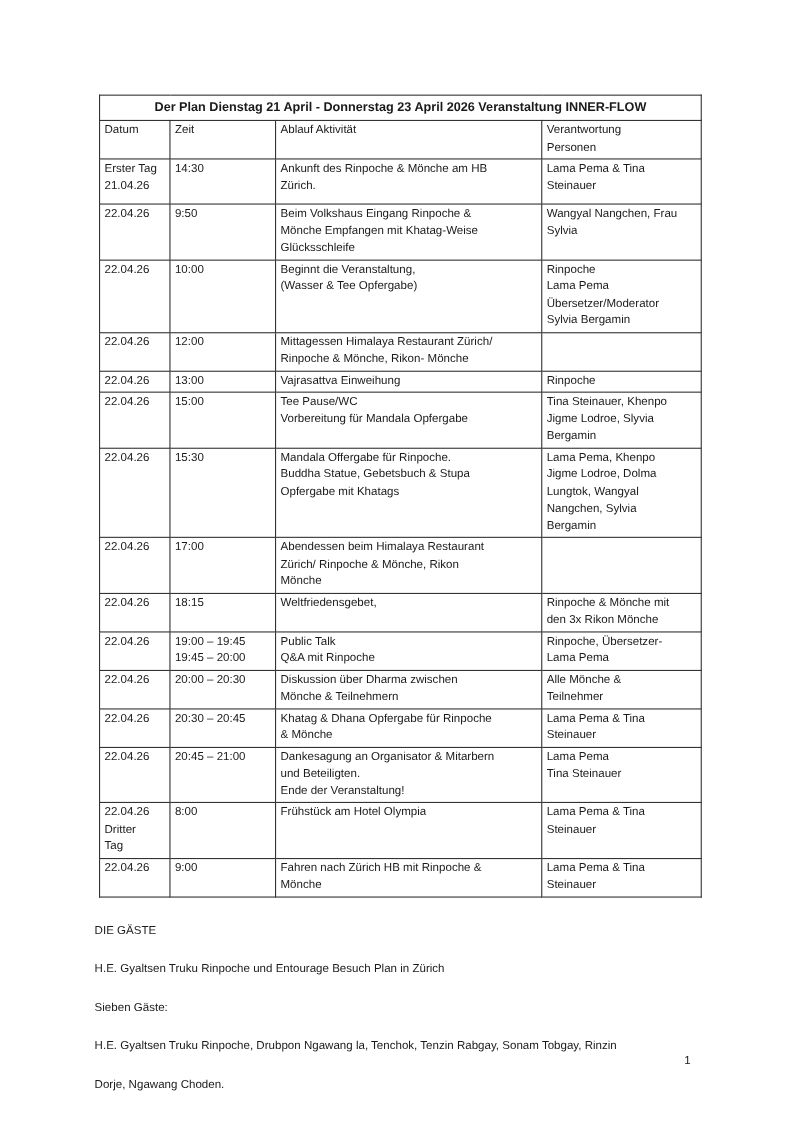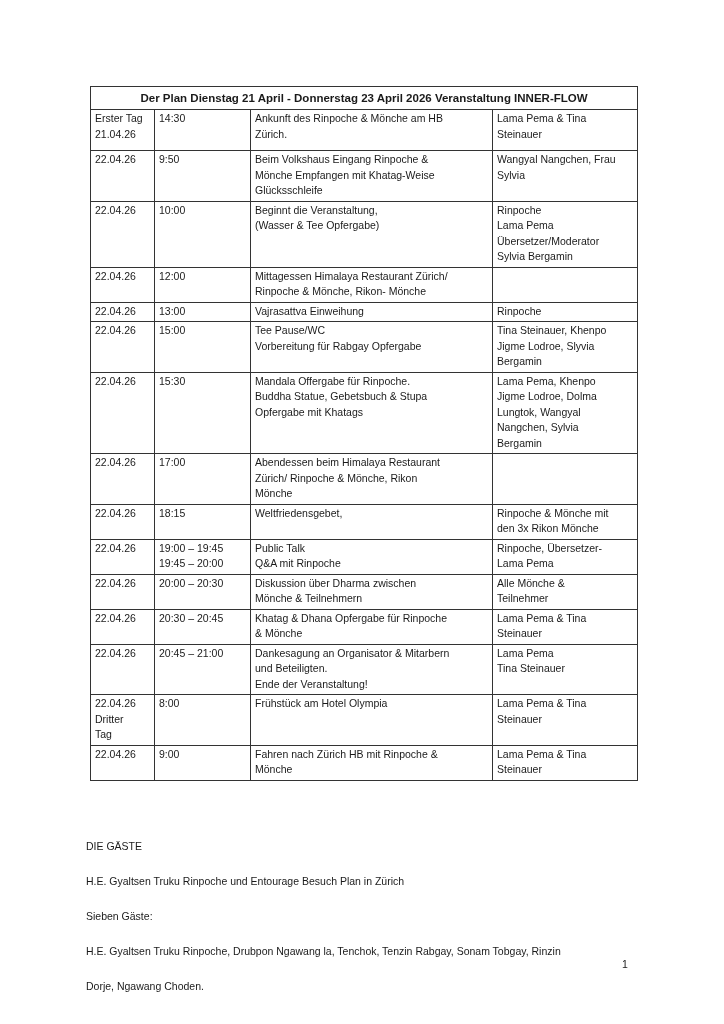--- a/index.html
+++ b/index.html
@@ -65,20 +65,27 @@
     <colgroup>
         <col class="c1">
         <col class="c2">
         <col class="c3">
         <col class="c4">
       </colgroup>
     <thead>
       <tr>
         <th class="title-cell" colspan="4">Der Plan Dienstag 21 April - Donnerstag 23 April 2026 Veranstaltung INNER-FLOW</th>
       </tr>
+      <tr>
+        <th>Datum</th>
+        <th>Zeit</th>
+        <th>Ablauf Aktivität</th>
+        <th>Verantwortung
+Personen</th>
+      </tr>
     </thead>
     <tbody id="schedule-body">
         <tr>
           <td>Erster Tag
 21.04.26</td>
           <td>14:30</td>
           <td>Ankunft des Rinpoche &amp; Mönche am HB
 Zürich.</td>
           <td>Lama Pema &amp; Tina
 Steinauer</td>
@@ -112,21 +119,21 @@
         <tr>
           <td>22.04.26</td>
           <td>13:00</td>
           <td>Vajrasattva Einweihung</td>
           <td>Rinpoche</td>
         </tr>
         <tr>
           <td>22.04.26</td>
           <td>15:00</td>
           <td>Tee Pause/WC
-Vorbereitung für Rabgay Opfergabe</td>
+Vorbereitung für Mandala Opfergabe</td>
           <td>Tina Steinauer, Khenpo
 Jigme Lodroe, Slyvia
 Bergamin</td>
         </tr>
         <tr>
           <td>22.04.26</td>
           <td>15:30</td>
           <td>Mandala Offergabe für Rinpoche.
 Buddha Statue, Gebetsbuch &amp; Stupa
 Opfergabe mit Khatags</td>

